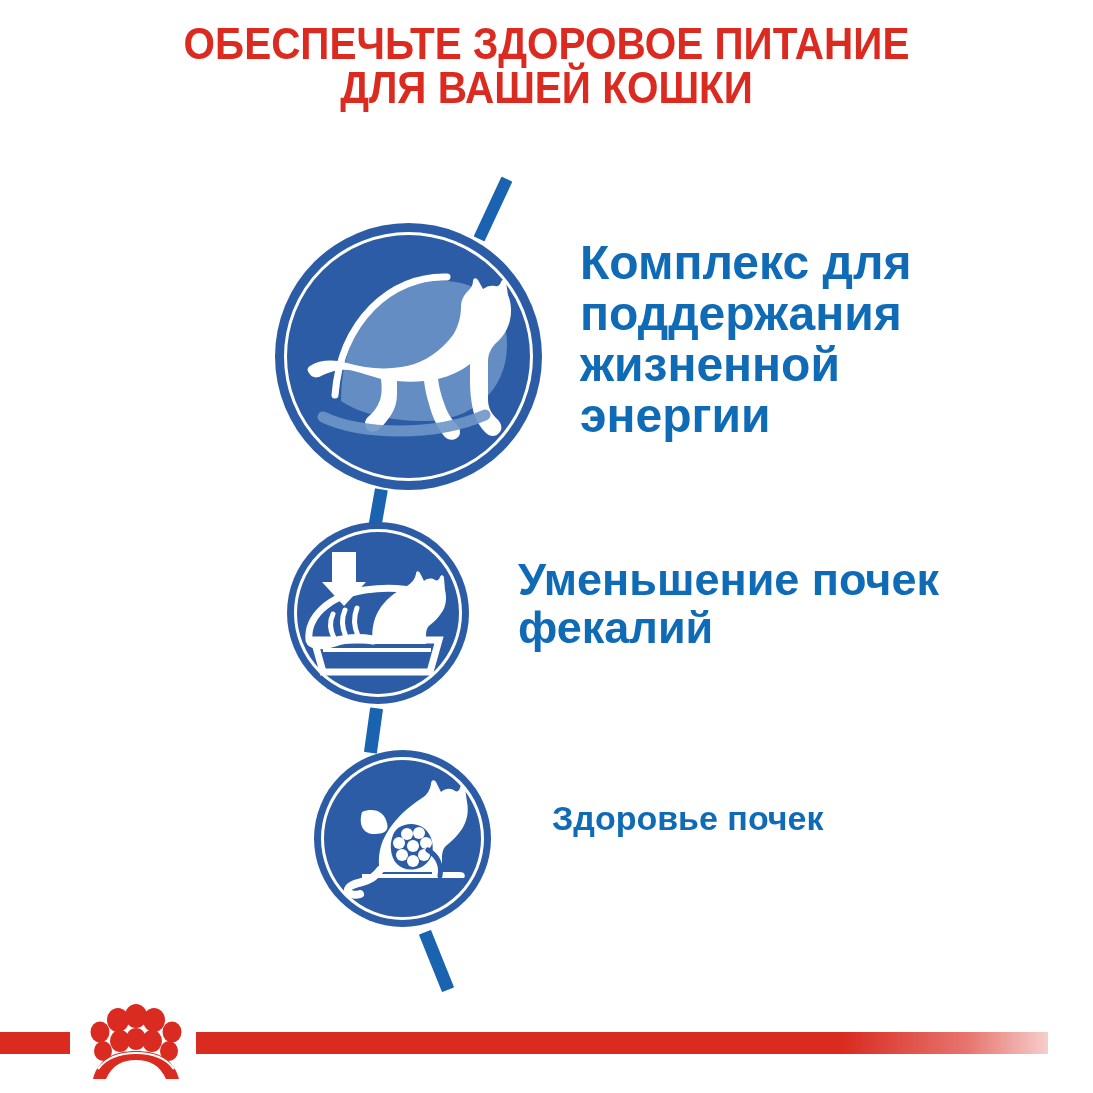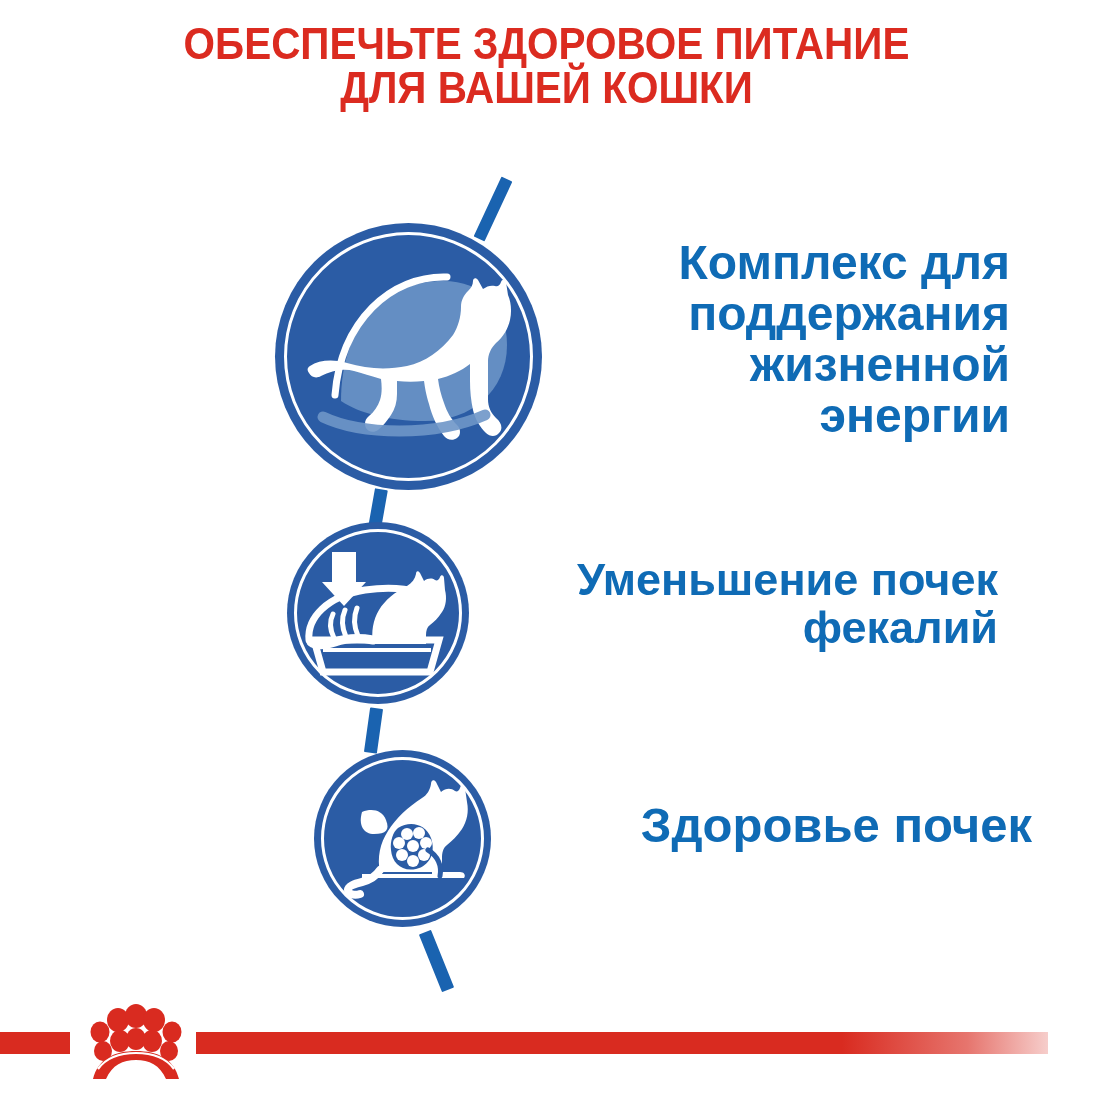--- a/index.html
+++ b/index.html
@@ -32,21 +32,20 @@
     line-height: 0.99;
     letter-spacing: 0px;
     transform: scaleX(0.92);
     transform-origin: 50% 0;
   }
   .title-line { display: block; white-space: nowrap; }
 
   
   .benefit {
     position: absolute;
-    text-align: right;
   }
   .icon-circle {
     position: absolute;
     border-radius: 50%;
     background: #2B5CA5;
     box-sizing: border-box;
   }
   .icon-circle .ring {
     position: absolute;
     border-radius: 50%;
@@ -76,21 +75,21 @@
   #label-2 {
     left: 518px;
     top: 556px;
     width: 480px;
     font-size: 45px;
   }
   #label-3 {
     left: 552px;
     top: 800px;
     width: 480px;
-    font-size: 49px;
+    font-size: 34px;
   }
 
   
   .dash {
     position: absolute;
     background: #1A63B0;
     border-radius: 1px;
   }
 
   

